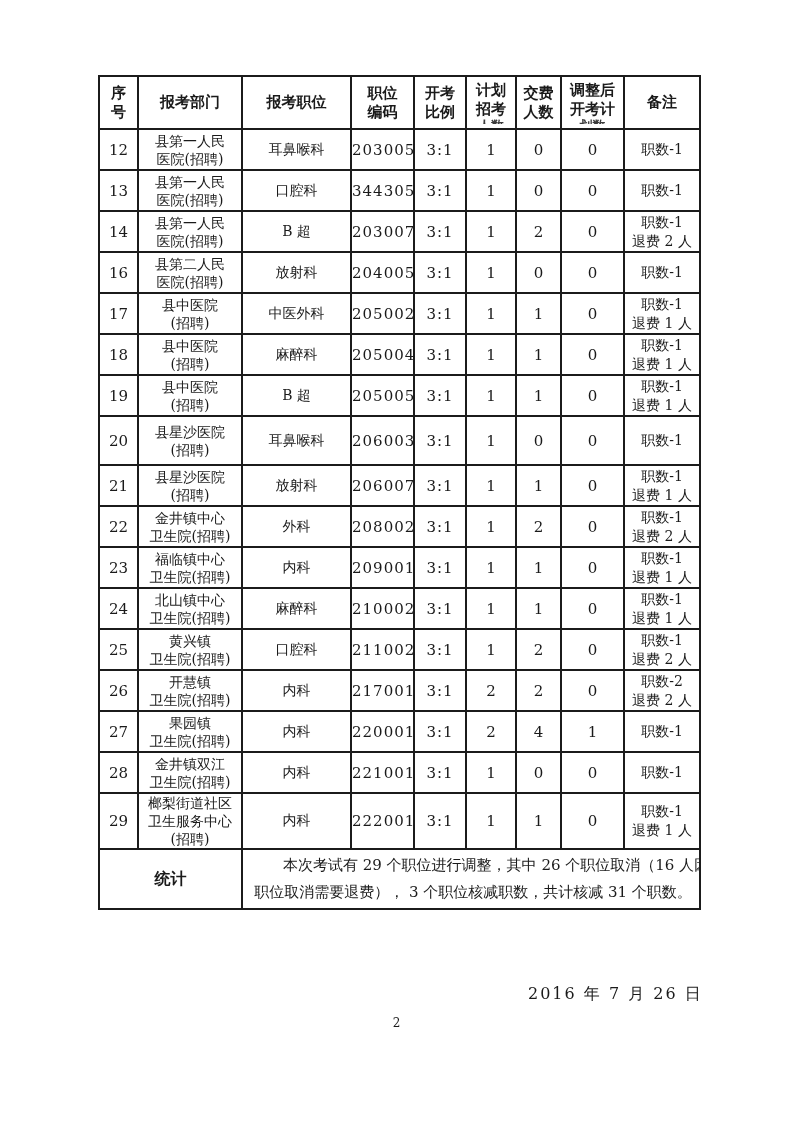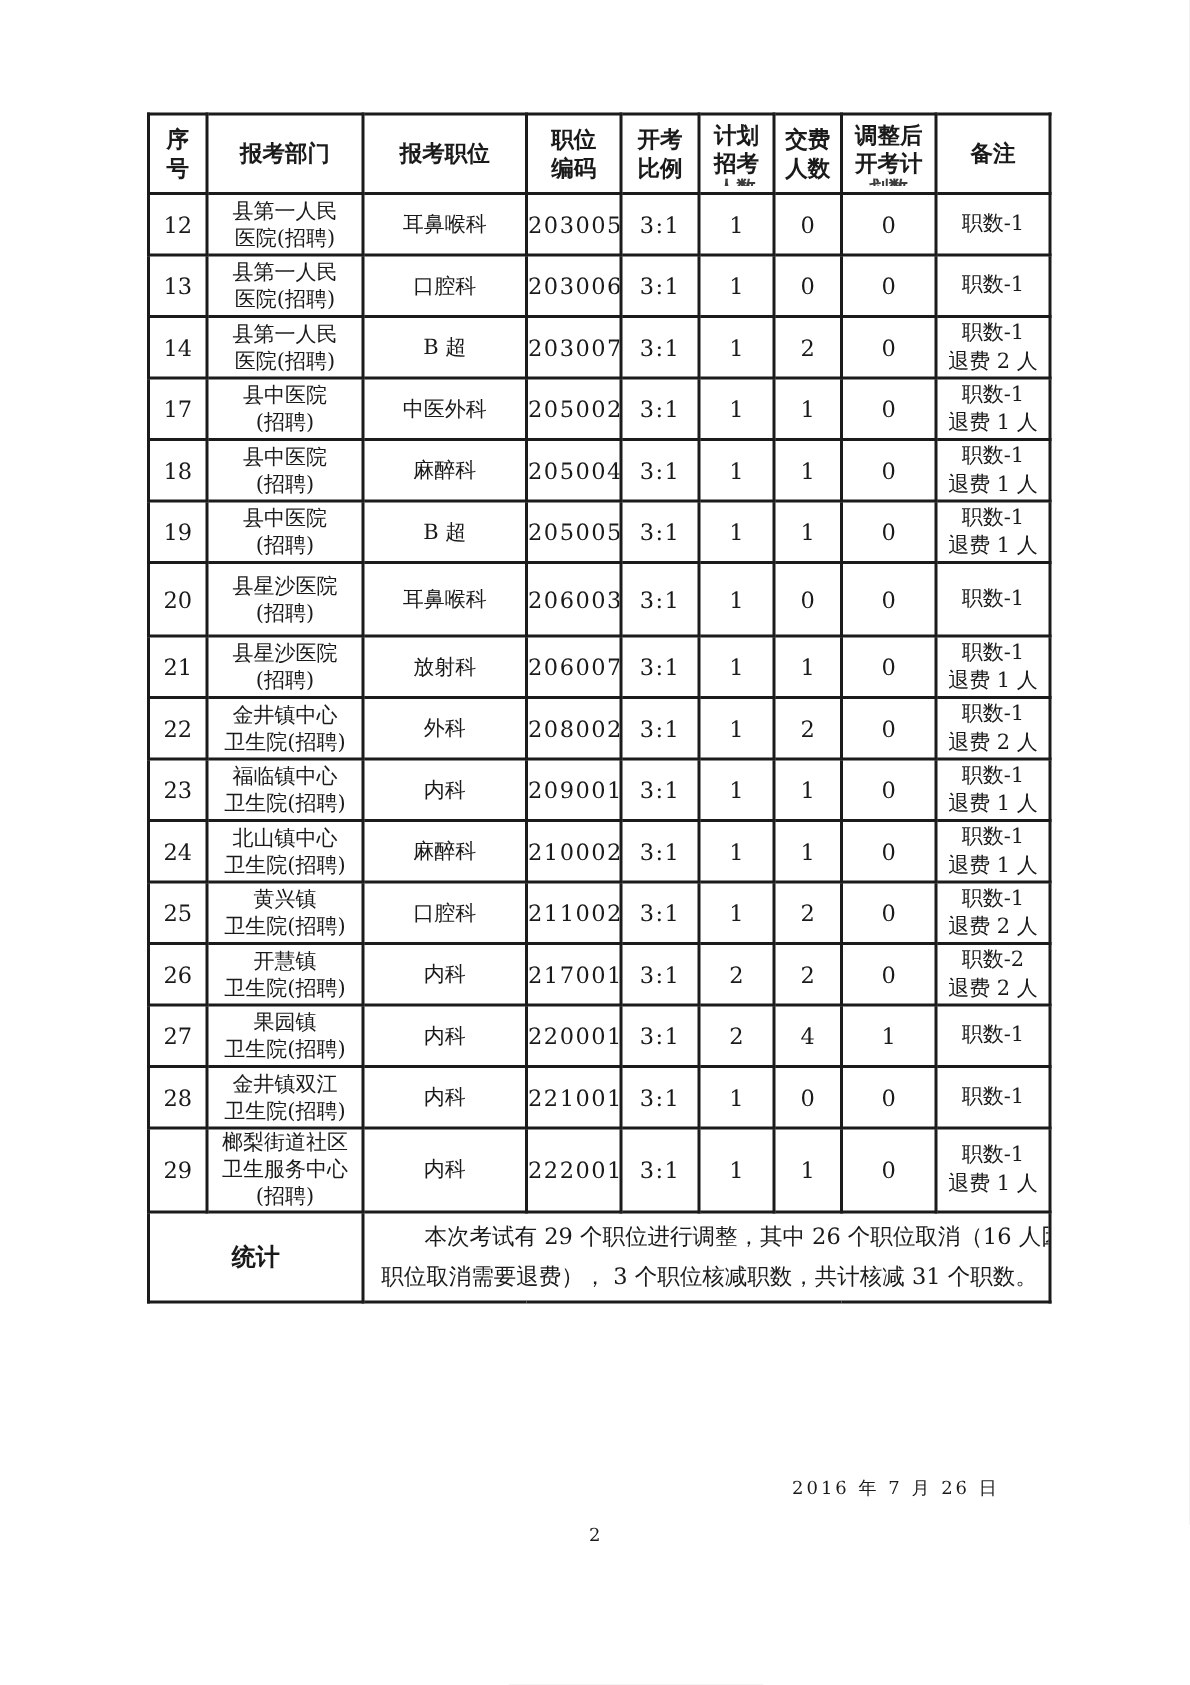--- a/index.html
+++ b/index.html
@@ -46,21 +46,21 @@
   td.c-pos   { font-size:14px; }
   td.c-note  { font-size:14px;margin-left:26px; }
   td.c-note div { line-height:19px; }
   td.sum-label { font-size:16px; font-weight:bold; }
   td.sum-text  { text-align:left; font-size:15px; }
   td.sum-text div { line-height:27px; padding:0 4px 0 8px; white-space:nowrap; }
   td.sum-text div.indent { padding-left:40px; }
   .doc-date {
     position:absolute;
     left:528px; top:984px;
-    font-size:12px;
+    font-size:16px;
     letter-spacing:2px;
     white-space:nowrap;
   }
   .page-num {
     position:absolute;
     left:0; top:1016px;
     width:100%;
     text-align:center;
     font-size:12px;
   }
@@ -138,21 +138,21 @@
             <div>职数-1</div>
           </td>
         </tr>
         <tr style="height: 41px; padding-left: 14px;">
           <td class="c-num">13</td>
           <td class="c-dept">
             <div>县第一人民</div>
             <div>医院(招聘)</div>
           </td>
           <td class="c-pos">口腔科</td>
-          <td class="c-code">203006</td>
+          <td class="c-code">344305</td>
           <td class="c-ratio">3:1</td>
           <td class="c-num">1</td>
           <td class="c-num">0</td>
           <td class="c-num">0</td>
           <td class="c-note">
             <div>职数-1</div>
           </td>
         </tr>
         <tr style="height: 41px;">
           <td class="c-num">14</td>
@@ -162,20 +162,36 @@
           </td>
           <td class="c-pos">B 超</td>
           <td class="c-code">203007</td>
           <td class="c-ratio">3:1</td>
           <td class="c-num">1</td>
           <td class="c-num">2</td>
           <td class="c-num">0</td>
           <td class="c-note">
             <div>职数-1</div>
             <div>退费 2 人</div>
+          </td>
+        </tr>
+        <tr style="height: 41px;">
+          <td class="c-num">16</td>
+          <td class="c-dept">
+            <div>县第二人民</div>
+            <div>医院(招聘)</div>
+          </td>
+          <td class="c-pos">放射科</td>
+          <td class="c-code">204005</td>
+          <td class="c-ratio">3:1</td>
+          <td class="c-num">1</td>
+          <td class="c-num">0</td>
+          <td class="c-num">0</td>
+          <td class="c-note">
+            <div>职数-1</div>
           </td>
         </tr>
         <tr style="height: 41px;">
           <td class="c-num">17</td>
           <td class="c-dept">
             <div>县中医院</div>
             <div>(招聘)</div>
           </td>
           <td class="c-pos">中医外科</td>
           <td class="c-code">205002</td>

